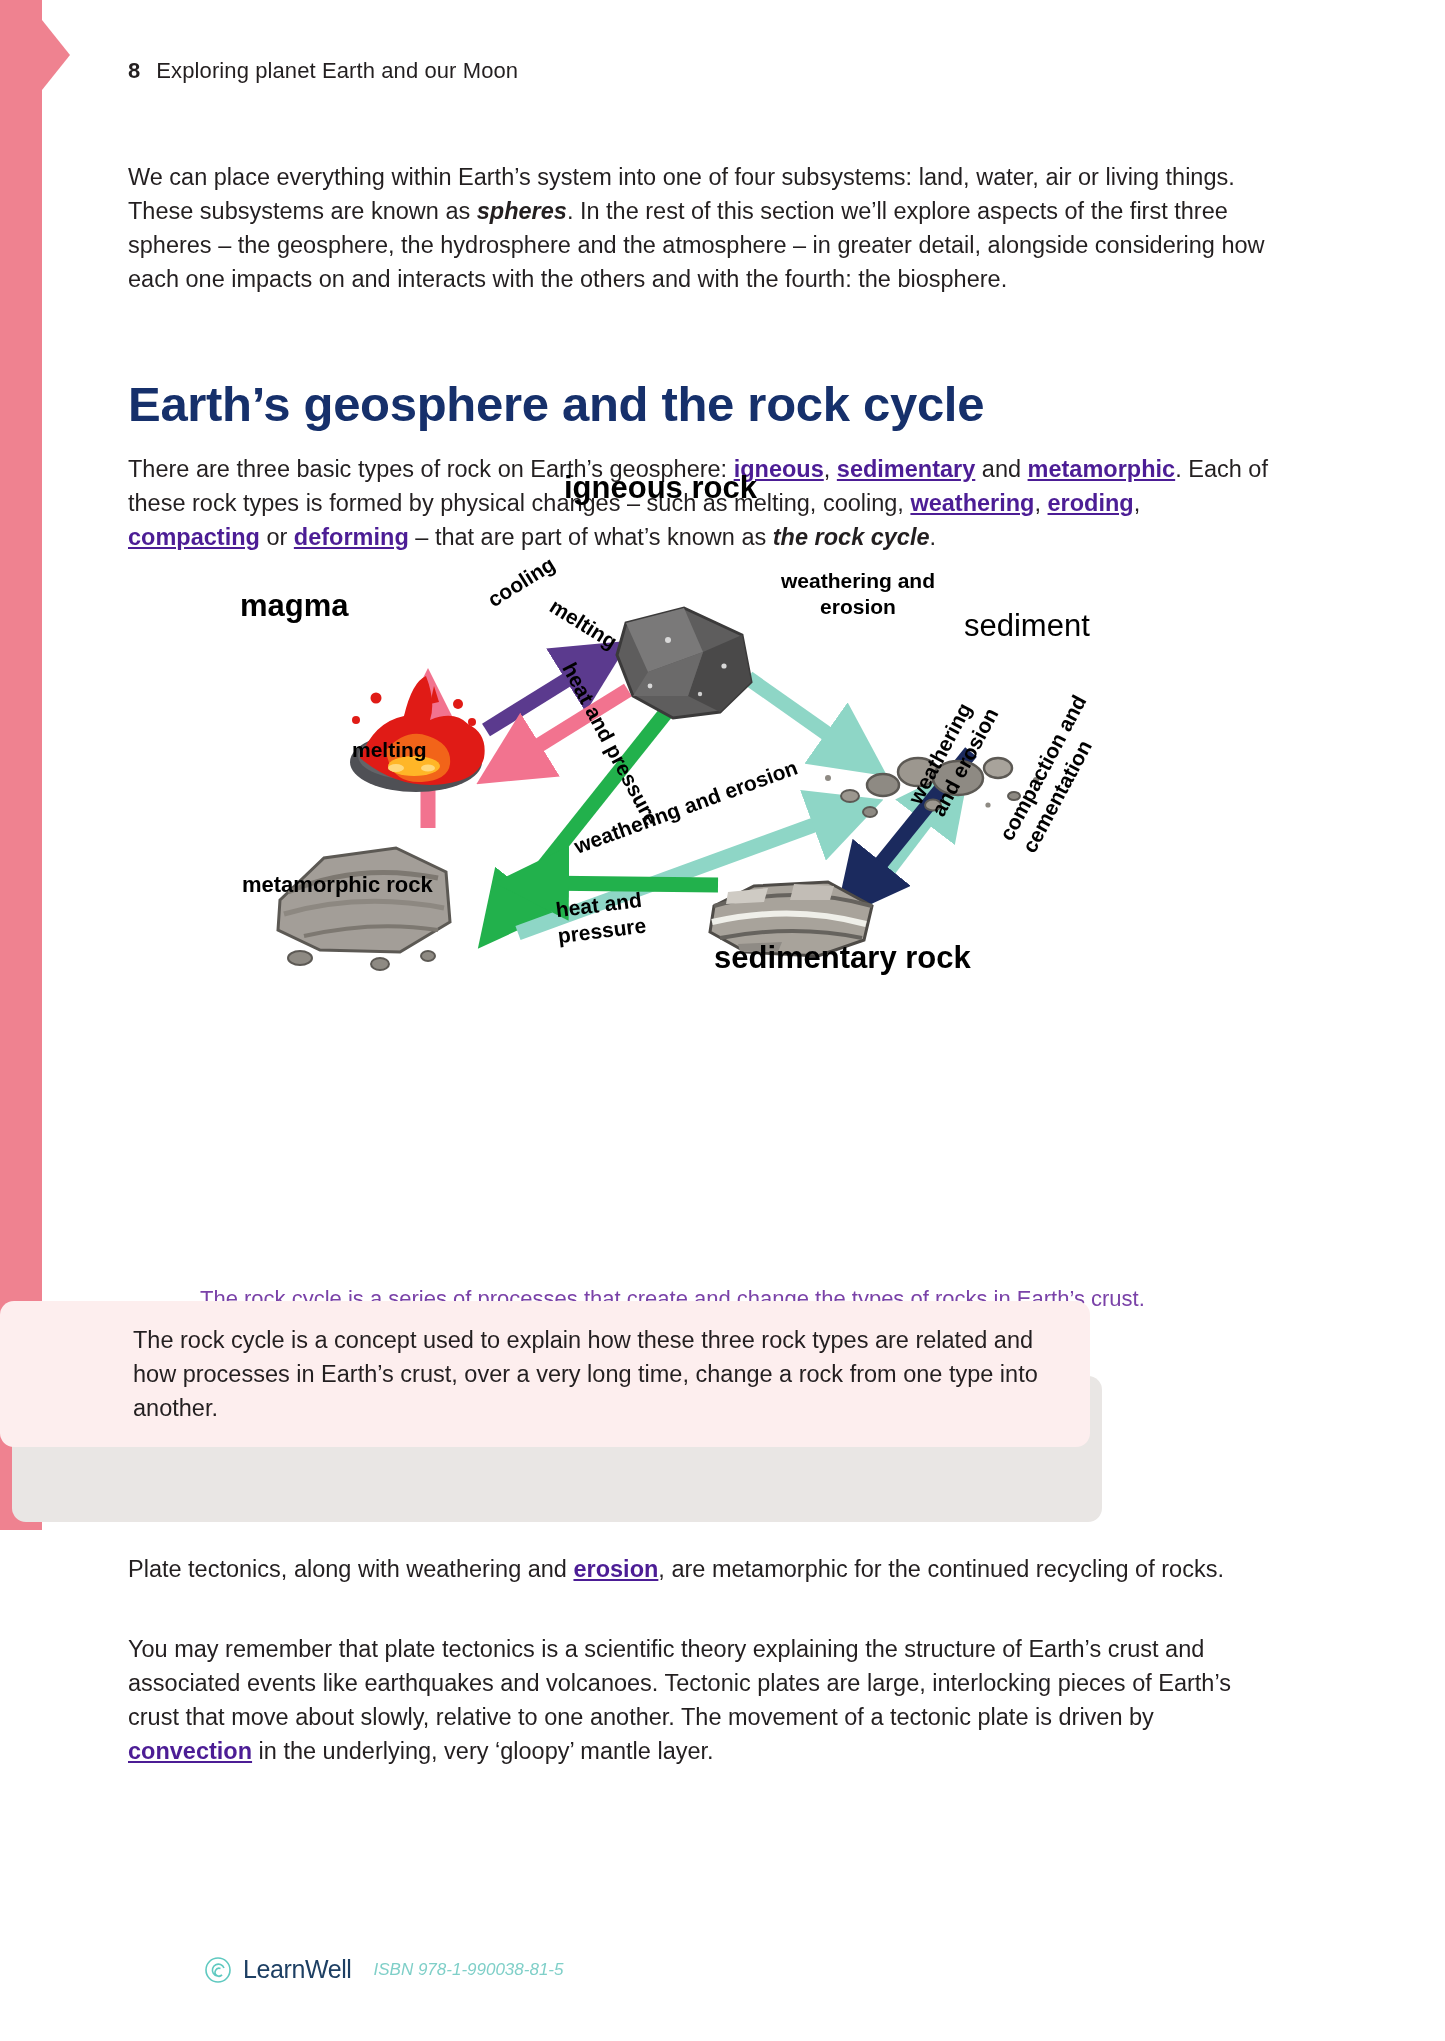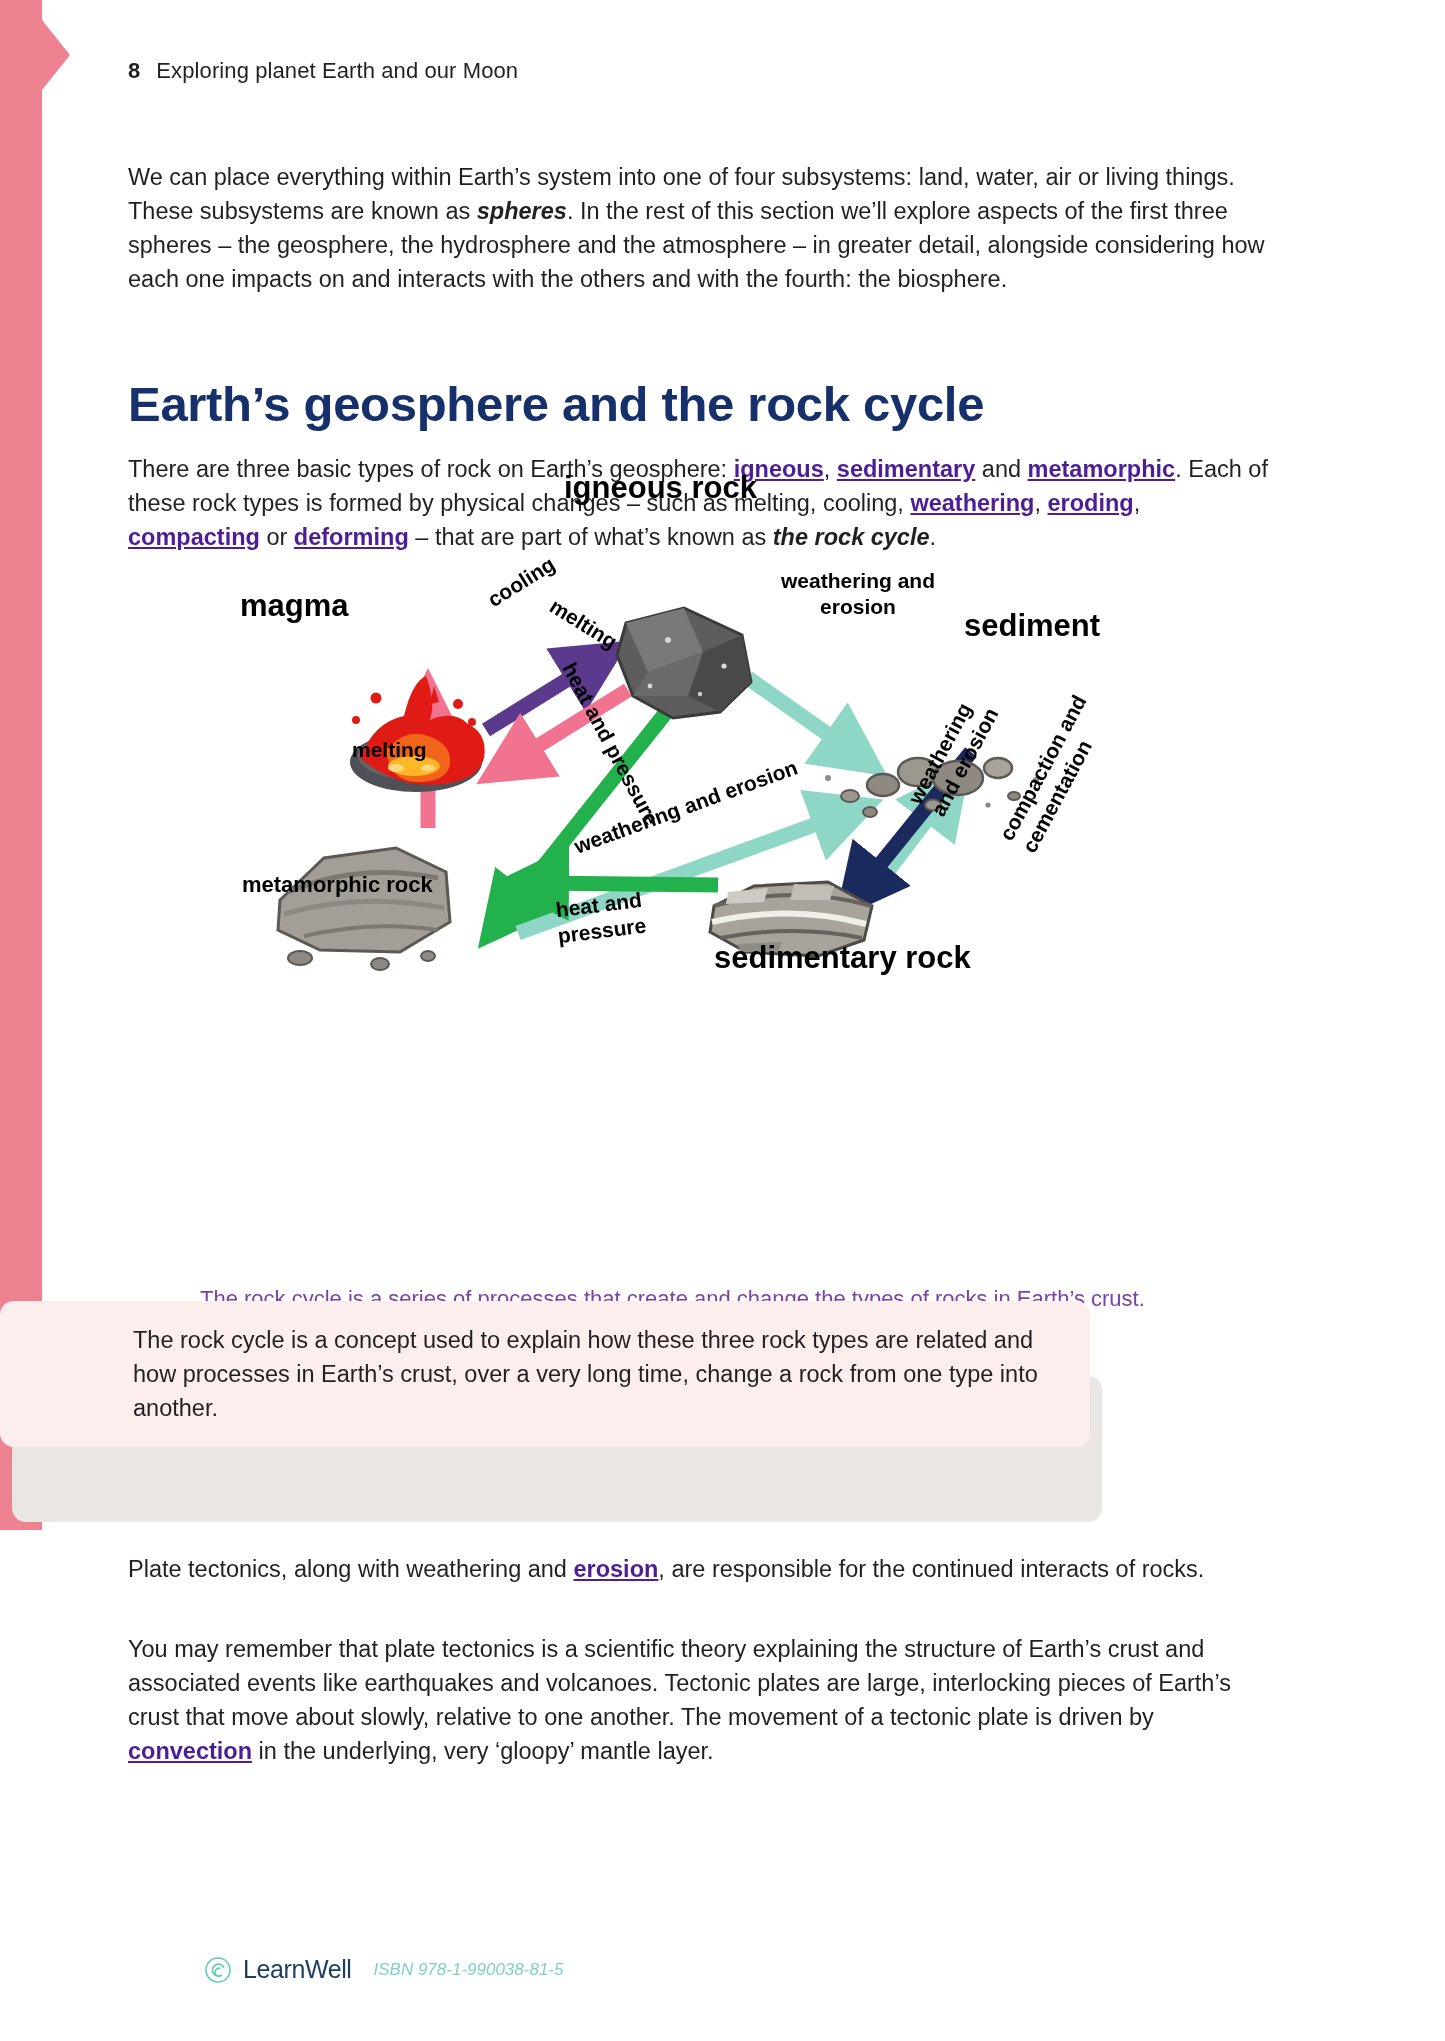--- a/index.html
+++ b/index.html
@@ -271,21 +271,21 @@
 
         <text class="d-label" x="558" y="-12" font-size="31" text-anchor="middle"></text>
         <text class="d-label" x="218" y="30" font-size="31" text-anchor="middle"></text>
         <text class="d-label" x="944" y="52" font-size="31" text-anchor="middle"></text>
         <text class="d-label" x="258" y="314" font-size="31" text-anchor="middle"></text>
         <text class="d-label" x="760" y="386" font-size="31" text-anchor="middle"></text>
       </svg>
 
       <div style="position:absolute;left:436px;top:-130px;font-size:31px;font-weight:bold;color:#000;">igneous rock</div>
       <div style="position:absolute;left:112px;top:-12px;font-size:31px;font-weight:bold;color:#000;">magma</div>
-      <div style="position:absolute;left:836px;top:8px;font-size:31px;font-weight:bold;color:#000;">sediment</div>
+      <div style="position:absolute;left:836px;top:8px;font-size:31px;font-weight:normal;color:#000;">sediment</div>
       <div style="position:absolute;left:114px;top:272px;font-size:22px;font-weight:bold;color:#000;">metamorphic rock</div>
       <div style="position:absolute;left:586px;top:340px;font-size:31px;font-weight:bold;color:#000;">sedimentary rock</div>
 
       <div style="position:absolute;left:356px;top:-30px;font-size:21px;font-weight:bold;color:#000;transform:rotate(-32deg);">cooling</div>
 
       <div style="position:absolute;left:418px;top:12px;font-size:21px;font-weight:bold;color:#000;transform:rotate(32deg);">melting</div>
 
       <div style="position:absolute;left:640px;top:-32px;font-size:21px;font-weight:bold;color:#000;text-align:center;line-height:26px;width:180px;">
         <div>weathering and</div>
         <div>erosion</div>
@@ -306,21 +306,21 @@
       </div>
 
       <div style="position:absolute;left:428px;top:292px;font-size:21px;font-weight:bold;color:#000;transform:rotate(-7deg);line-height:26px;text-align:center;">
         <div>heat and</div>
         <div>pressure</div>
       </div>
 
       <div style="position:absolute;left:224px;top:138px;font-size:21px;font-weight:bold;color:#000;">melting</div>
     </div>
 
-    <p class="body para-plate"><span>Plate tectonics, along with weathering and </span><span class="term">erosion</span><span>, are responsible for the continued interacts of rocks.</span></p>
+    <p class="body para-plate"><span>Plate tectonics, along with weathering and </span><span class="term">erosion</span><span>, are metamorphic for the continued recycling of rocks.</span></p>
 
     <p class="body para-tect"><span>You may remember that plate tectonics is a scientific theory explaining the structure of Earth’s crust and associated events like earthquakes and volcanoes. Tectonic plates are large, interlocking pieces of Earth’s crust that move about slowly, relative to one another. The movement of a tectonic plate is driven by </span><span class="term">convection</span><span> in the underlying, very ‘gloopy’ mantle layer.</span></p>
 
   </div>
 
   <div class="caption">The rock cycle is a series of processes that create and change the types of rocks in Earth’s crust.</div>
 
   <div class="callout-shadow"></div>
   <div class="callout">
     <p>The rock cycle is a concept used to explain how these three rock types are related and how processes in Earth’s crust, over a very long time, change a rock from one type into another.</p>

